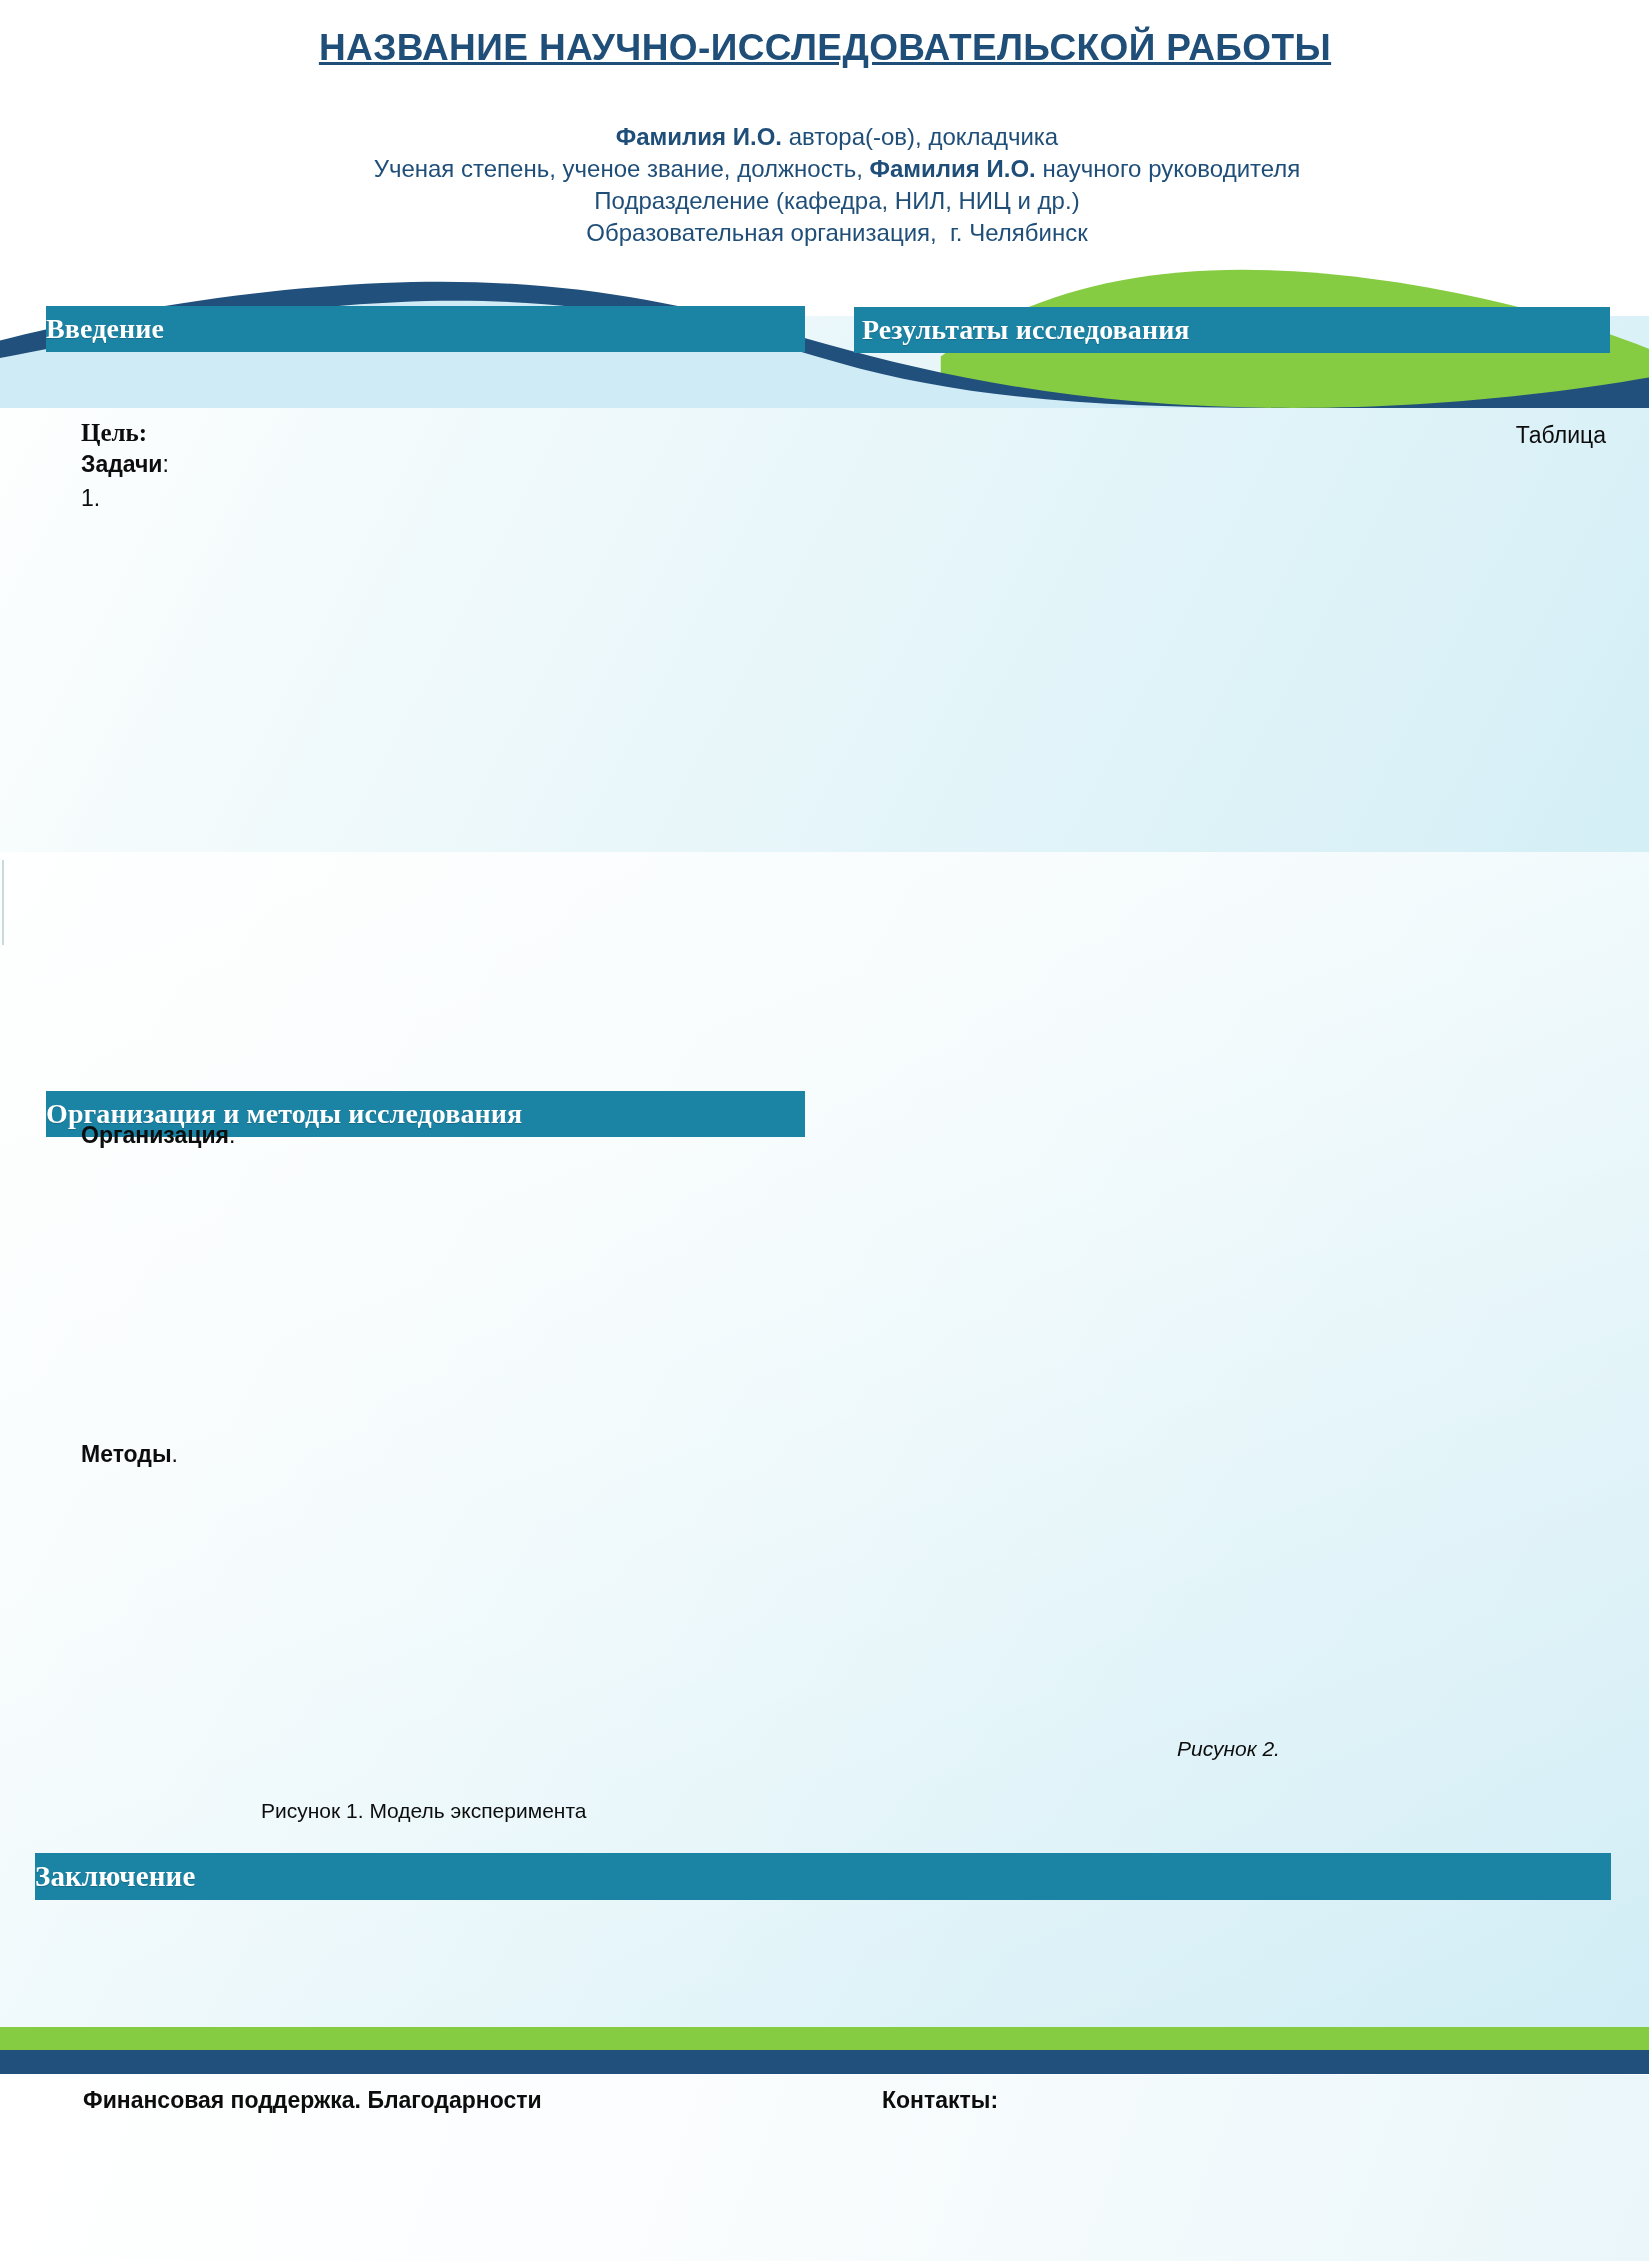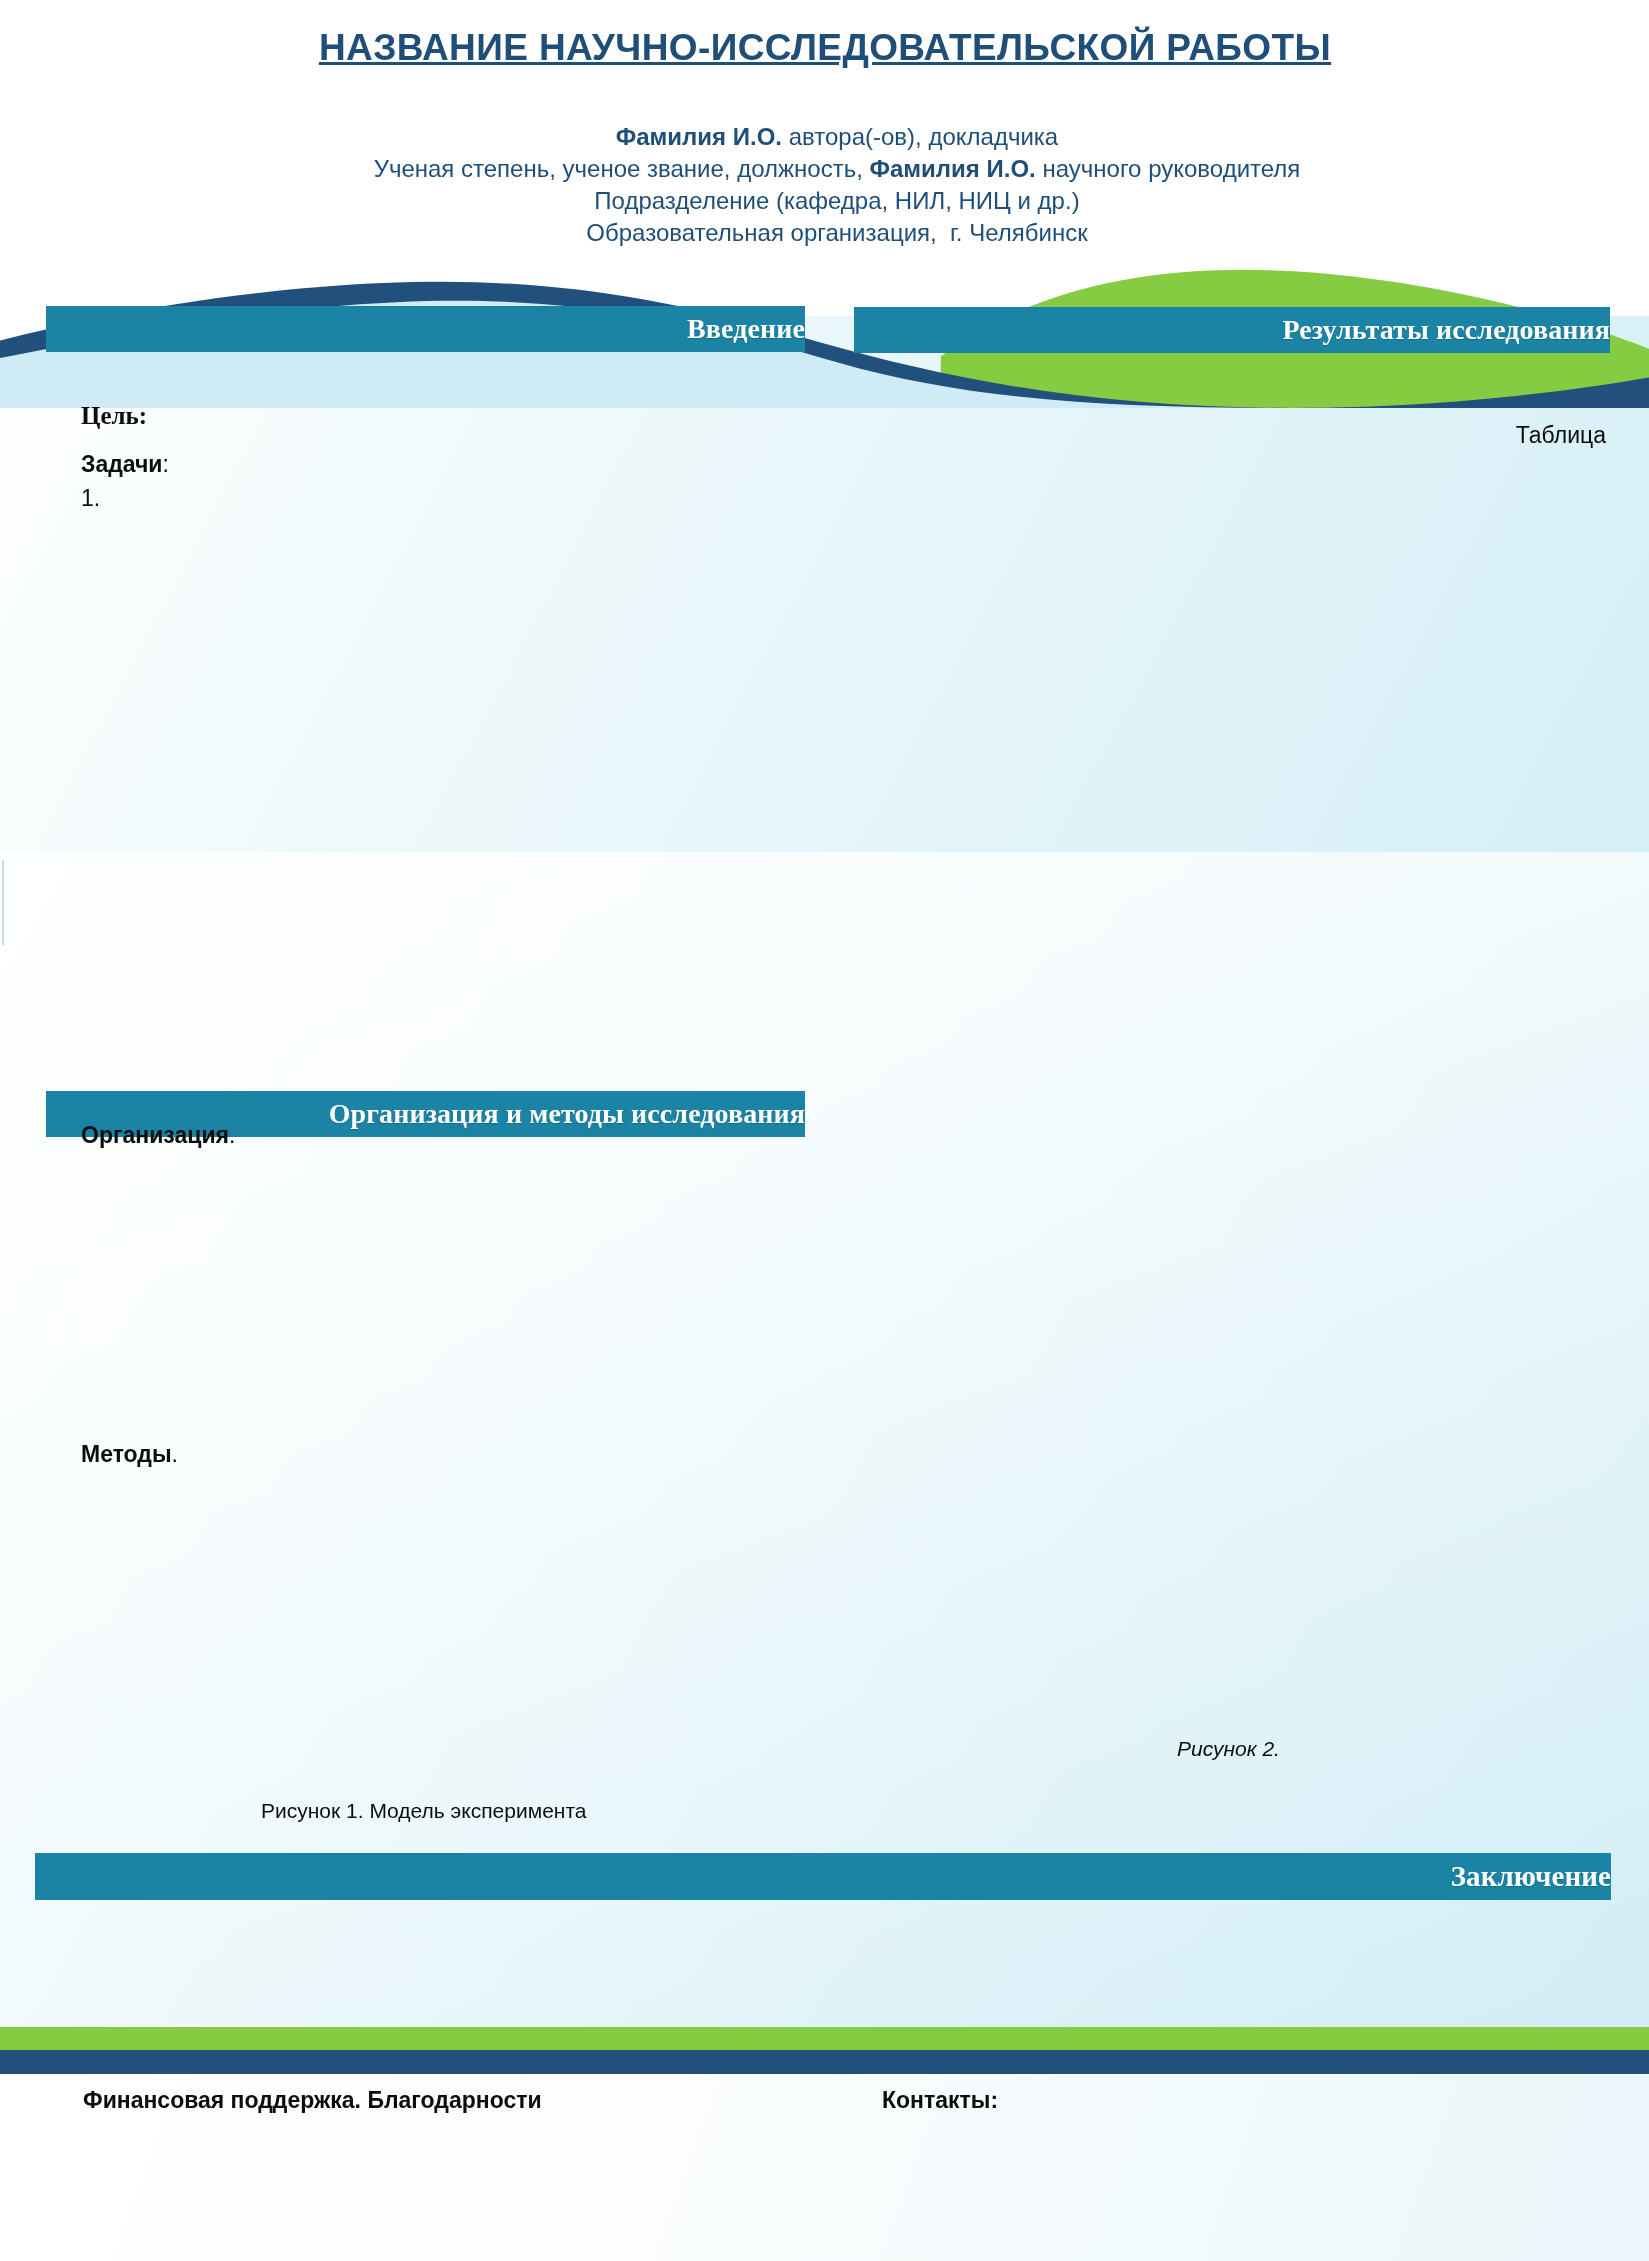--- a/index.html
+++ b/index.html
@@ -102,21 +102,21 @@
     position: absolute;
     background: #1B83A4;
     color: #ffffff;
     font-family: "Liberation Serif", serif;
     font-weight: bold;
     font-size: 28px;
     text-align: center;
     line-height: 1;
     display: flex;
     align-items: center;
-    justify-content: flex-end;
+    justify-content: flex-start;
     letter-spacing: 0.1px;
     text-shadow: 0 0.7px 0.7px rgba(0,0,0,0.18);
   }
   #bar-intro   { left: 46px;  top: 306px;  width: 759px; height: 46px; }
   #bar-results { left: 854px; top: 307px; width: 748px; height: 46px; padding-left: 8px; }
   #bar-methods { left: 46px;  top: 1091px; width: 759px; height: 46px; }
   #bar-concl   { left: 35px;  top: 1853px; width: 1576px; height: 47px; font-size: 29px; }
 
   
   .txt {
@@ -126,21 +126,21 @@
     line-height: 29px;
     white-space: pre;
   }
   .txt b { font-weight: bold; }
   .serif-b {
     font-family: "Liberation Serif", serif;
     font-weight: bold;
     font-size: 25px;
   }
 
-  #t-goal    { left: 81px; top: 401px; }
+  #t-goal    { left: 81px; top: 418px; }
   #t-tasks   { left: 81px; top: 450px; }
   #t-task1   { left: 81px; top: 484px; }
   #t-org     { left: 81px; top: 1121px; }
   #t-methods { left: 81px; top: 1440px; }
 
   #t-table   { position: absolute; left: 0; top: 422px; width: 1606px; text-align: right; color: #0d0d0d; font-size: 23px; }
 
   .caption {
     position: absolute;
     color: #0d0d0d;

